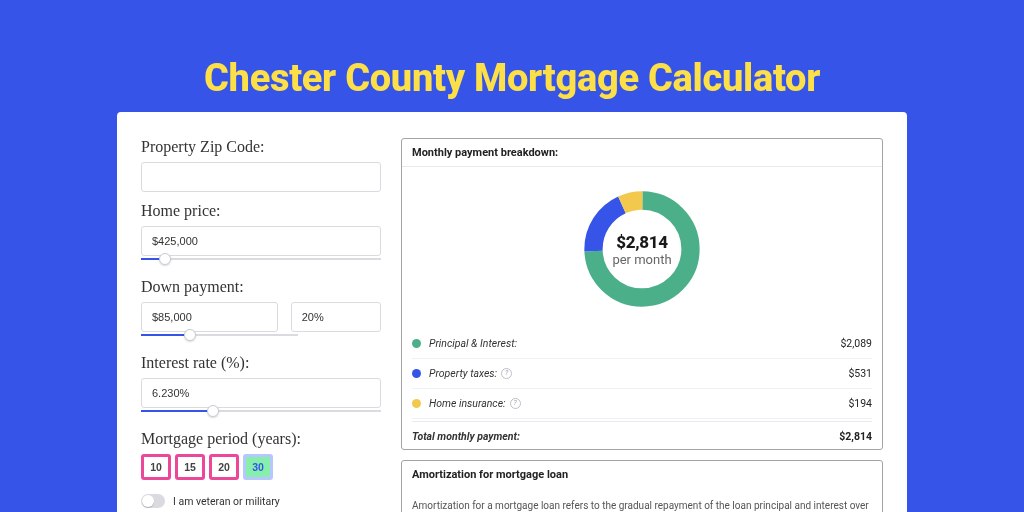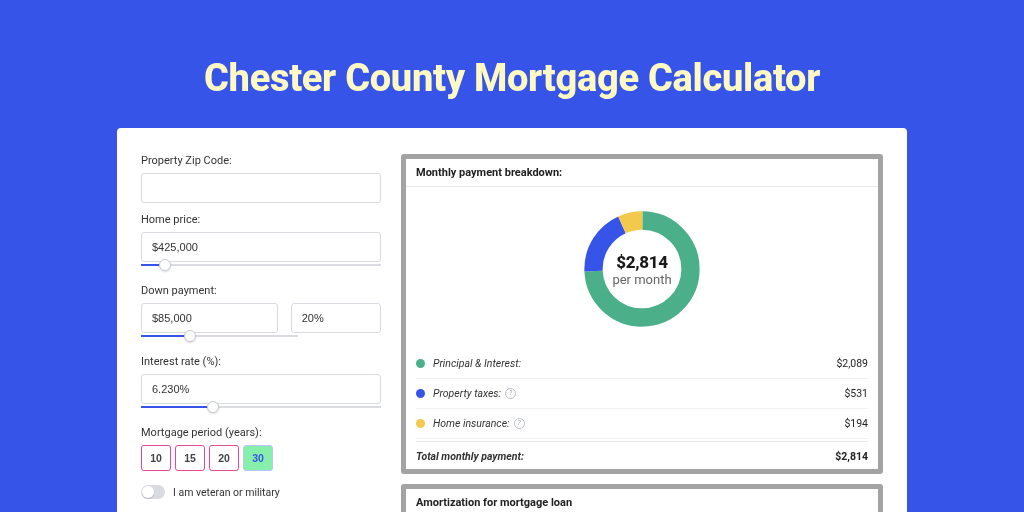--- a/index.html
+++ b/index.html
@@ -5,43 +5,44 @@
   * { box-sizing: border-box; margin: 0; padding: 0; }
   body {
     font-family: -apple-system, BlinkMacSystemFont, "Segoe UI", Roboto, Helvetica, Arial, sans-serif;
     background: #3754e8;
     width: 1024px;
     height: 512px;
     overflow: hidden;
   }
   .page-title {
     text-align: center;
-    color: #fef9c3;
+    color: #fde047;
     font-size: 38px;
     font-weight: 800;
     padding-top: 56px;
-    padding-bottom: 28px;
+    padding-bottom: 12px;
     letter-spacing: -0.3px;
   }
   .card {
     background: #ffffff;
     width: 790px;
     margin: 0 auto;
     border-radius: 4px 4px 0 0;
     padding: 26px 24px 0 24px;
     display: flex;
     gap: 20px;
   }
   .left-col { width: 240px; flex-shrink: 0; }
   .right-col { flex: 1; }
   .field-label {
-    font-size: 11px;
+    font-size: 16px;
     color: #333333;
     margin-bottom: 6px;
     display: block;
+    font-family: Liberation Serif, serif;
   }
   .text-input {
     width: 100%;
     height: 30px;
     border: 1px solid #d9dbe0;
     border-radius: 3px;
     padding: 0 10px;
     font-size: 11px;
     color: #333;
   }
@@ -72,21 +73,21 @@
     display: flex;
     gap: 13px;
   }
   .row-2 .text-input:first-child { flex: 1.68; }
   .row-2 .text-input:last-child { flex: 1; }
   .seg-group { display: flex; gap: 4px; }
   .seg-btn {
     flex: 1;
     height: 26px;
     font-size: 10.5px;
-    border: 1px solid #ec4899;
+    border: 3px solid #ec4899;
     background: #fff;
     color: #444;
     border-radius: 3px;
     cursor: pointer;
     font-weight: 700;
   }
   .seg-btn.active {
     background: #86efac;
     border-color: #b8c6ff;
     color: #3754e8;
@@ -107,21 +108,21 @@
     position: absolute;
     left: 1px; top: 1px;
     width: 12px; height: 12px;
     background: #fff;
     border-radius: 50%;
     box-shadow: 0 1px 1px rgba(0,0,0,0.2);
   }
   .toggle-label { font-size: 10.5px; color: #333; }
 
   .panel {
-    border: 5px solid #a3a3a3;
+    border: 1px solid #a3a3a3;
     border-radius: 3px;
     margin-bottom: 10px;
   }
   .panel-header {
     padding: 7px 10px;
     font-size: 11px;
     font-weight: 700;
     color: #222;
     border-bottom: 1px solid #e7e9ee;
   }

